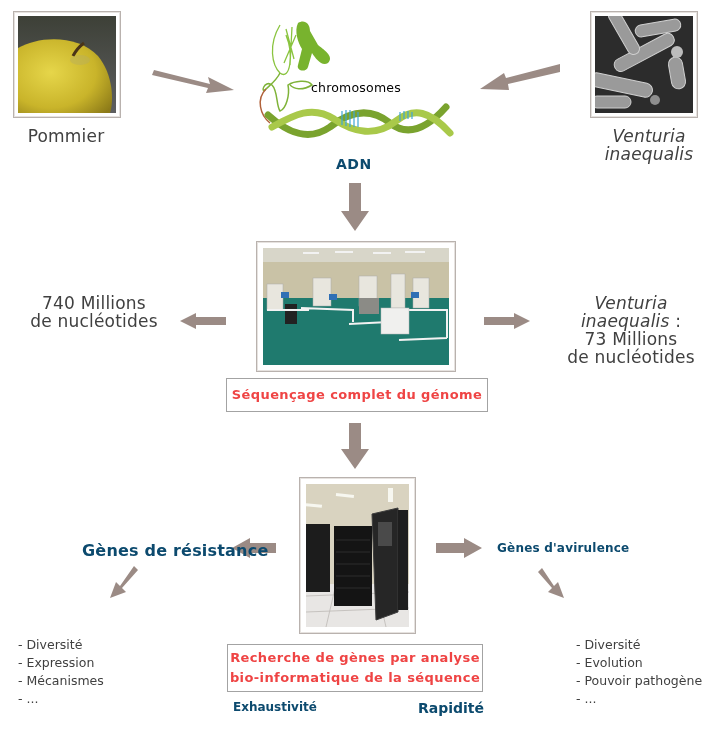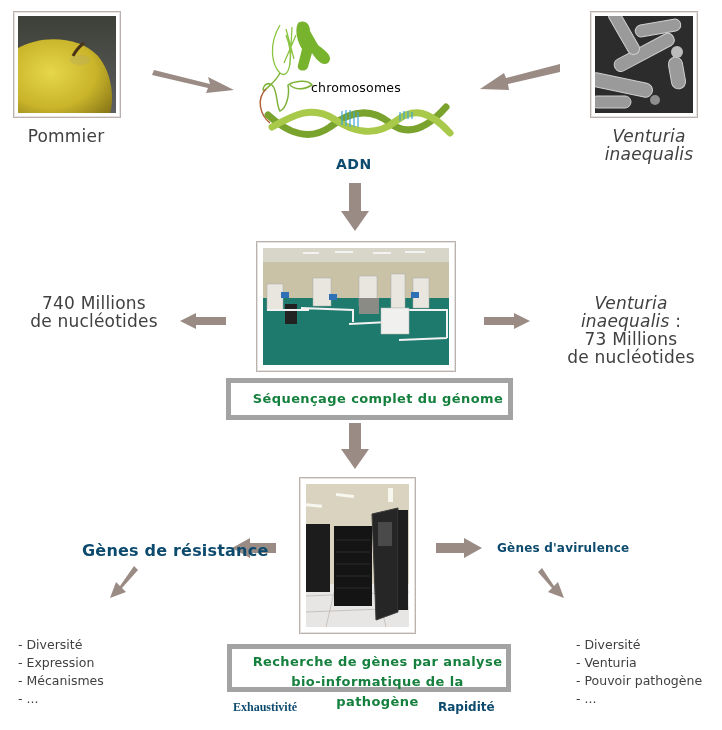--- a/index.html
+++ b/index.html
@@ -4,21 +4,21 @@
 <style>
   html, body { margin: 0; padding: 0; background: #ffffff; }
   body { width: 722px; height: 730px; position: relative; overflow: hidden;
          font-family: "DejaVu Sans", sans-serif; color: #3c3c3c; }
   .abs { position: absolute; }
   .frame { position: absolute; background: #fff; border: 1px solid #b9b2ae; box-shadow: 0 0 0 1px #e6e2df inset; }
   .photo { position: absolute; overflow: hidden; }
   .label { position: absolute; font-size: 17px; color: #404040; text-align: center; line-height: 18px; letter-spacing: 0.2px; }
   .label.italic { font-style: italic; }
   .bold { font-weight: bold; color: #0c4a6e; }
-  .box { position: absolute; border: 5px solid #a3a3a3; background: #fff; text-align: center; font-weight: bold; color: #15803d; font-size: 13px; letter-spacing: 0.4px; padding-left: 17px; }
+  .box { position: absolute; border: 1px solid #a3a3a3; background: #fff; text-align: center; font-weight: bold; color: #ef4444; font-size: 13px; letter-spacing: 0.4px; }
   .list { position: absolute; font-size: 12.5px; color: #404040; line-height: 18px; margin-top: 43px; }
   .arrow { position: absolute; }
   svg { display: block; }
 </style>
 </head>
 <body>
 
 <div class="frame" style="left:13px;top:11px;width:106px;height:105px;">
   <div class="photo" style="left:4px;top:4px;width:98px;height:97px;">
     <svg width="98" height="97" viewBox="0 0 98 97">
@@ -230,23 +230,23 @@
   </svg>
 </div>
 <div class="abs bold" style="left:497px;top:541px;font-size:12px;letter-spacing:0.2px;">Gènes d'avirulence</div>
 <div class="arrow" style="left:538px;top:568px;">
   <svg width="28" height="32" viewBox="0 0 28 32">
     <polygon points="4,0 0,4 14,20 10,24 26,30 20,14 16,18" fill="#9b8b85"></polygon>
   </svg>
 </div>
 <div class="list" style="left:576px;top:593px;">
   <div>- Diversité</div>
-  <div>- Venturia</div>
+  <div>- Evolution</div>
   <div>- Pouvoir pathogène</div>
   <div>- ...</div>
 </div>
 
-<div class="box" style="left:227px;top:644px;width:284px;height:48px;padding-top:3px;line-height:20px;box-sizing:border-box;font-size:13px;">
+<div class="box" style="left:227px;top:644px;width:256px;height:48px;padding-top:3px;line-height:20px;box-sizing:border-box;font-size:13px;">
   <div>Recherche de gènes par analyse</div>
-  <div>bio-informatique de la pathogène</div>
-</div>
-<div class="abs bold" style="left:233px;top:700px;font-size:12px;font-family:Liberation Serif, serif;">Exhaustivité</div>
-<div class="abs bold" style="left:418px;top:700px;font-size:12px;margin-left:20px;">Rapidité</div>
+  <div>bio-informatique de la séquence</div>
+</div>
+<div class="abs bold" style="left:233px;top:700px;font-size:12px;">Exhaustivité</div>
+<div class="abs bold" style="left:418px;top:700px;font-size:14px;">Rapidité</div>
 
 </body></html>

